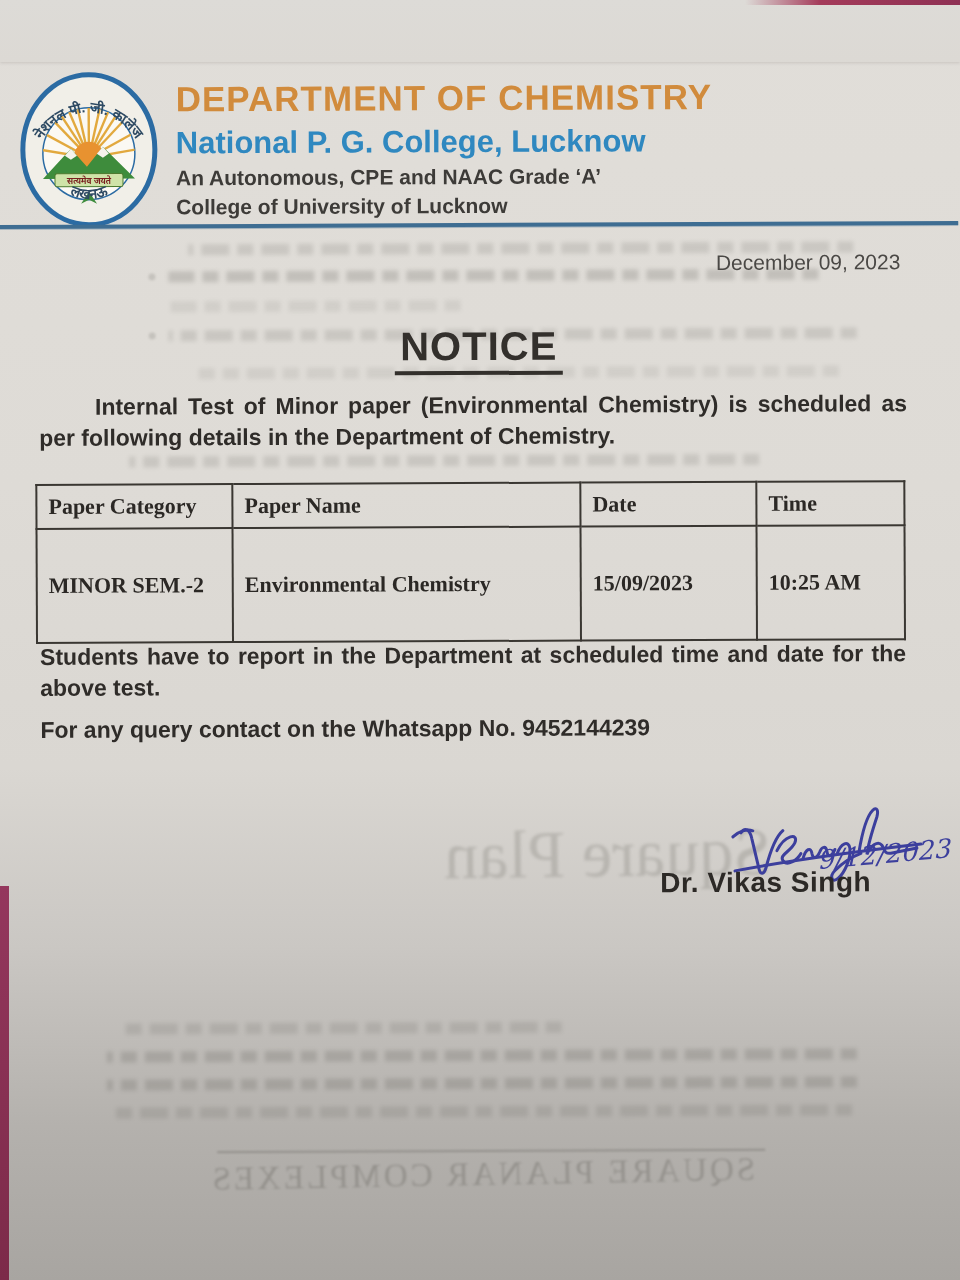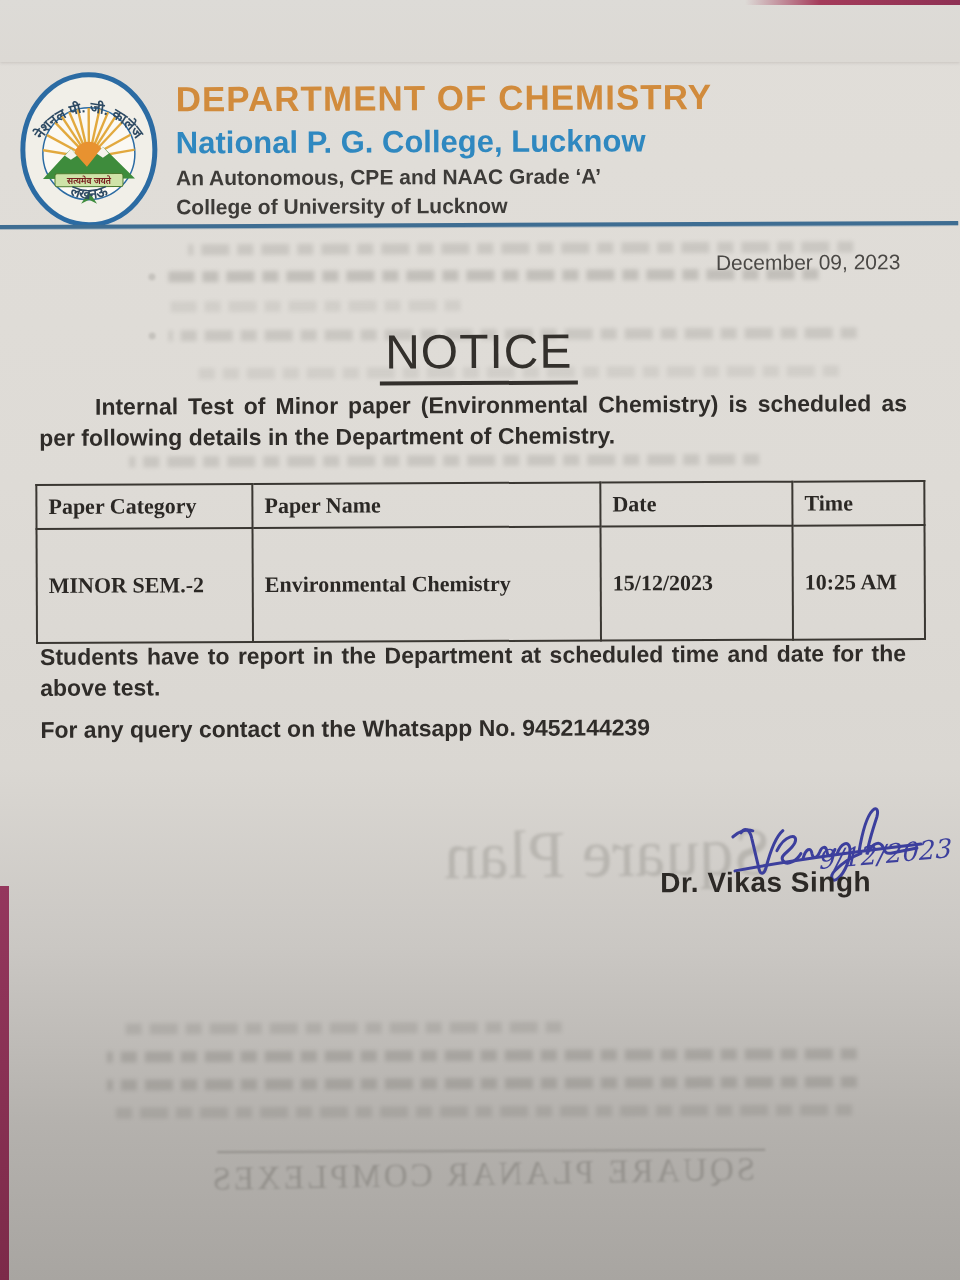--- a/index.html
+++ b/index.html
@@ -24,36 +24,36 @@
 
   .hdr-text { position:absolute; left:178px; top:78px; width:700px; }
   .hdr-dept { font-size:35px; font-weight:bold; letter-spacing:1px; color:#d18b3c; }
   .hdr-college { font-size:31px; font-weight:bold; color:#2f88c0; margin-top:6px; }
   .hdr-sub { font-size:21px; font-weight:bold; color:#3d3b38; margin-top:5px; }
 
   .date-line { position:absolute; top:252px; left:0; right:58px; text-align:right;
     font-size:21px; color:#4a4845; }
 
   .notice-title { position:absolute; top:324px; left:0; right:0; text-align:center; }
-  .notice-title span { display:inline-block; font-size:48px; font-weight:normal;
+  .notice-title span { display:inline-block; font-size:40px; font-weight:bold;
     letter-spacing:1px; color:#33302c; border-bottom:4px solid #33302c;
     padding:0 5px 2px 5px; }
 
   .intro { position:absolute; top:390px; left:40px; width:868px; font-size:23px;
     font-weight:bold; color:#2f2c29; line-height:1.33; text-align:justify;
     text-indent:56px; }
 
   .notice-table { position:absolute; top:482px; left:36px; border-collapse:collapse;
     font-family:"Liberation Serif", serif; color:#2b2825; }
   .notice-table th, .notice-table td { border:2px solid #3a3732; text-align:left;
     padding-left:11px; font-weight:bold; font-size:22px; }
   .notice-table th { height:44px; }
   .notice-table td { height:114px; }
-  .col-cat { width:216px; } .col-name { width:348px; }
-  .col-date { width:192px;margin-top:18px; } .col-time { width:132px;border-radius:19px; }
+  .col-cat { width:196px; } .col-name { width:348px; }
+  .col-date { width:176px;margin-top:18px; } .col-time { width:148px;border-radius:19px; }
 
   .note { position:absolute; left:40px; width:866px; font-size:23px; font-weight:bold;
     color:#2f2c29; line-height:1.35; text-align:justify; }
   .note1 { top:640px; }
   .note2 { top:713px; }
 
   .watermark { position:absolute; top:816px; left:170px; width:600px;
     font-family:"Liberation Serif", serif; font-size:68px; color:#7d7b74;
     opacity:.30; transform:scaleX(-1) rotate(.5deg); filter:blur(1.6px);
     white-space:nowrap; }
@@ -165,21 +165,21 @@
       <tbody>
           <tr>
         <th class="col-cat">Paper Category</th>
         <th class="col-name">Paper Name</th>
         <th class="col-date">Date</th>
         <th class="col-time">Time</th>
       </tr>
       <tr>
         <td>MINOR SEM.-2</td>
         <td>Environmental Chemistry</td>
-        <td>15/12/2023</td>
+        <td>15/09/2023</td>
         <td>10:25 AM</td>
       </tr>
     </tbody>
       </table>
 
     <div class="note note1">Students have to report in the Department at scheduled time and date for the above test.</div>
     <div class="note note2">For any query contact on the Whatsapp No. 9452144239</div>
 
     <div class="watermark">Square Plan</div>
 

